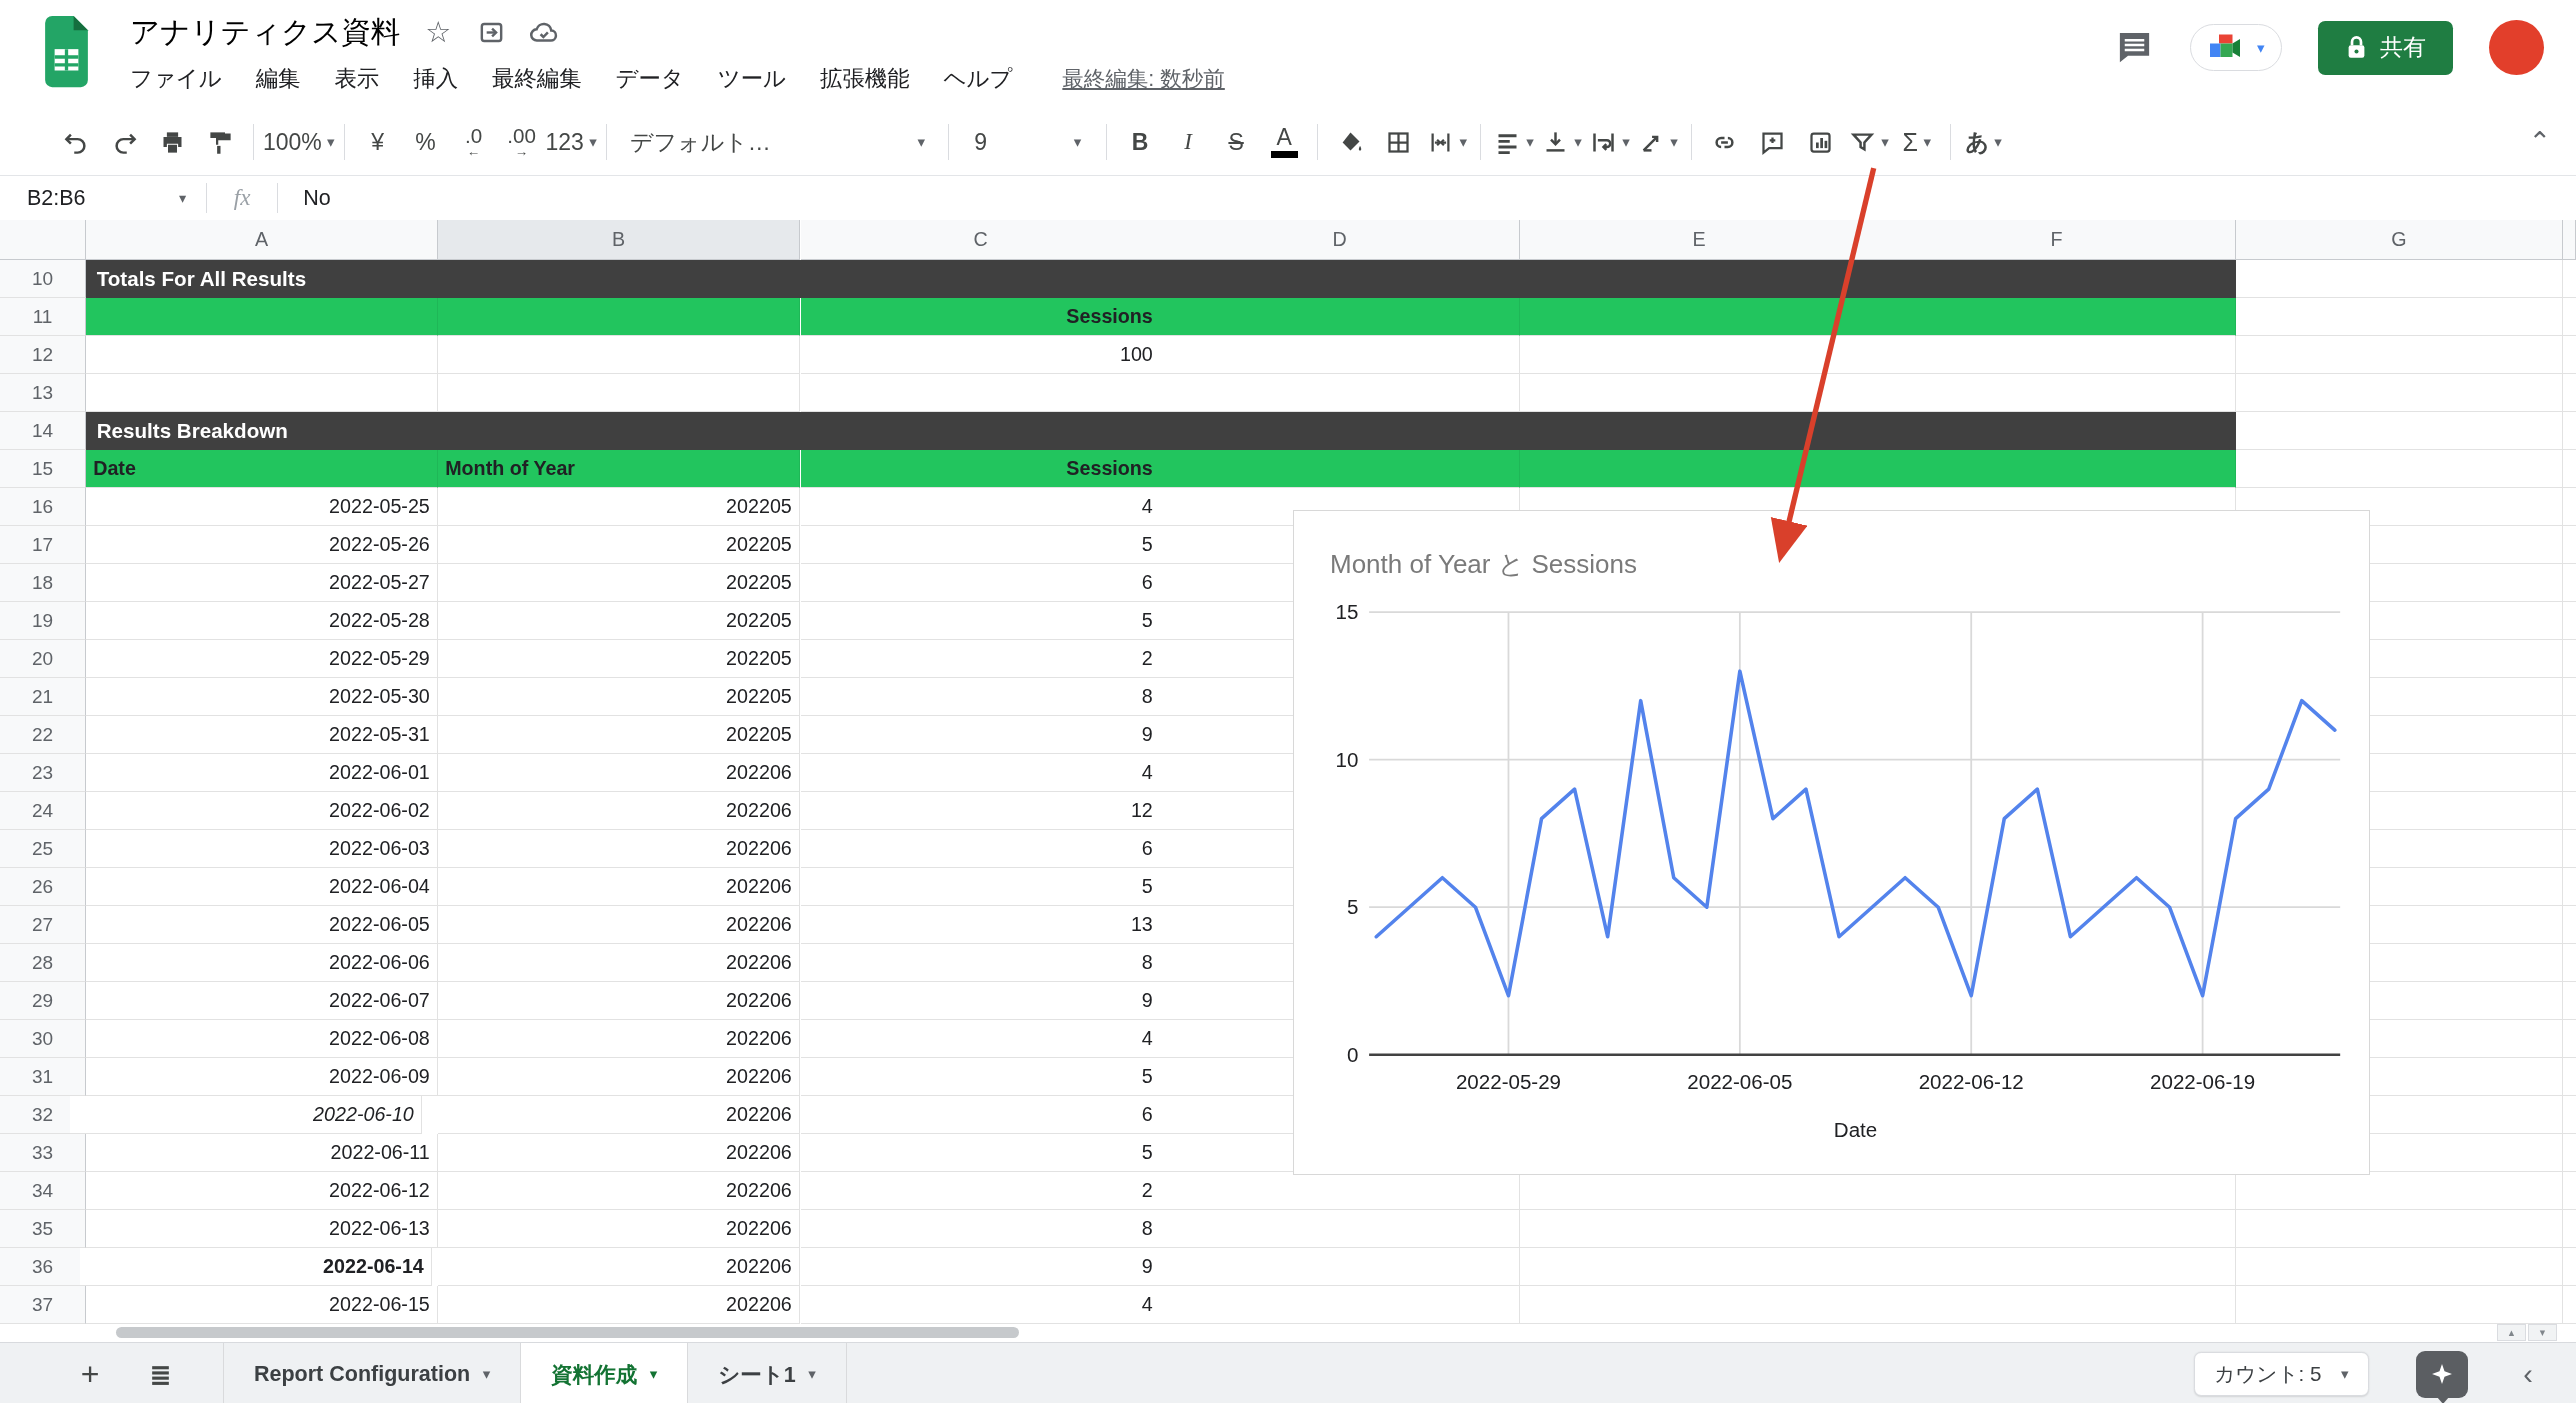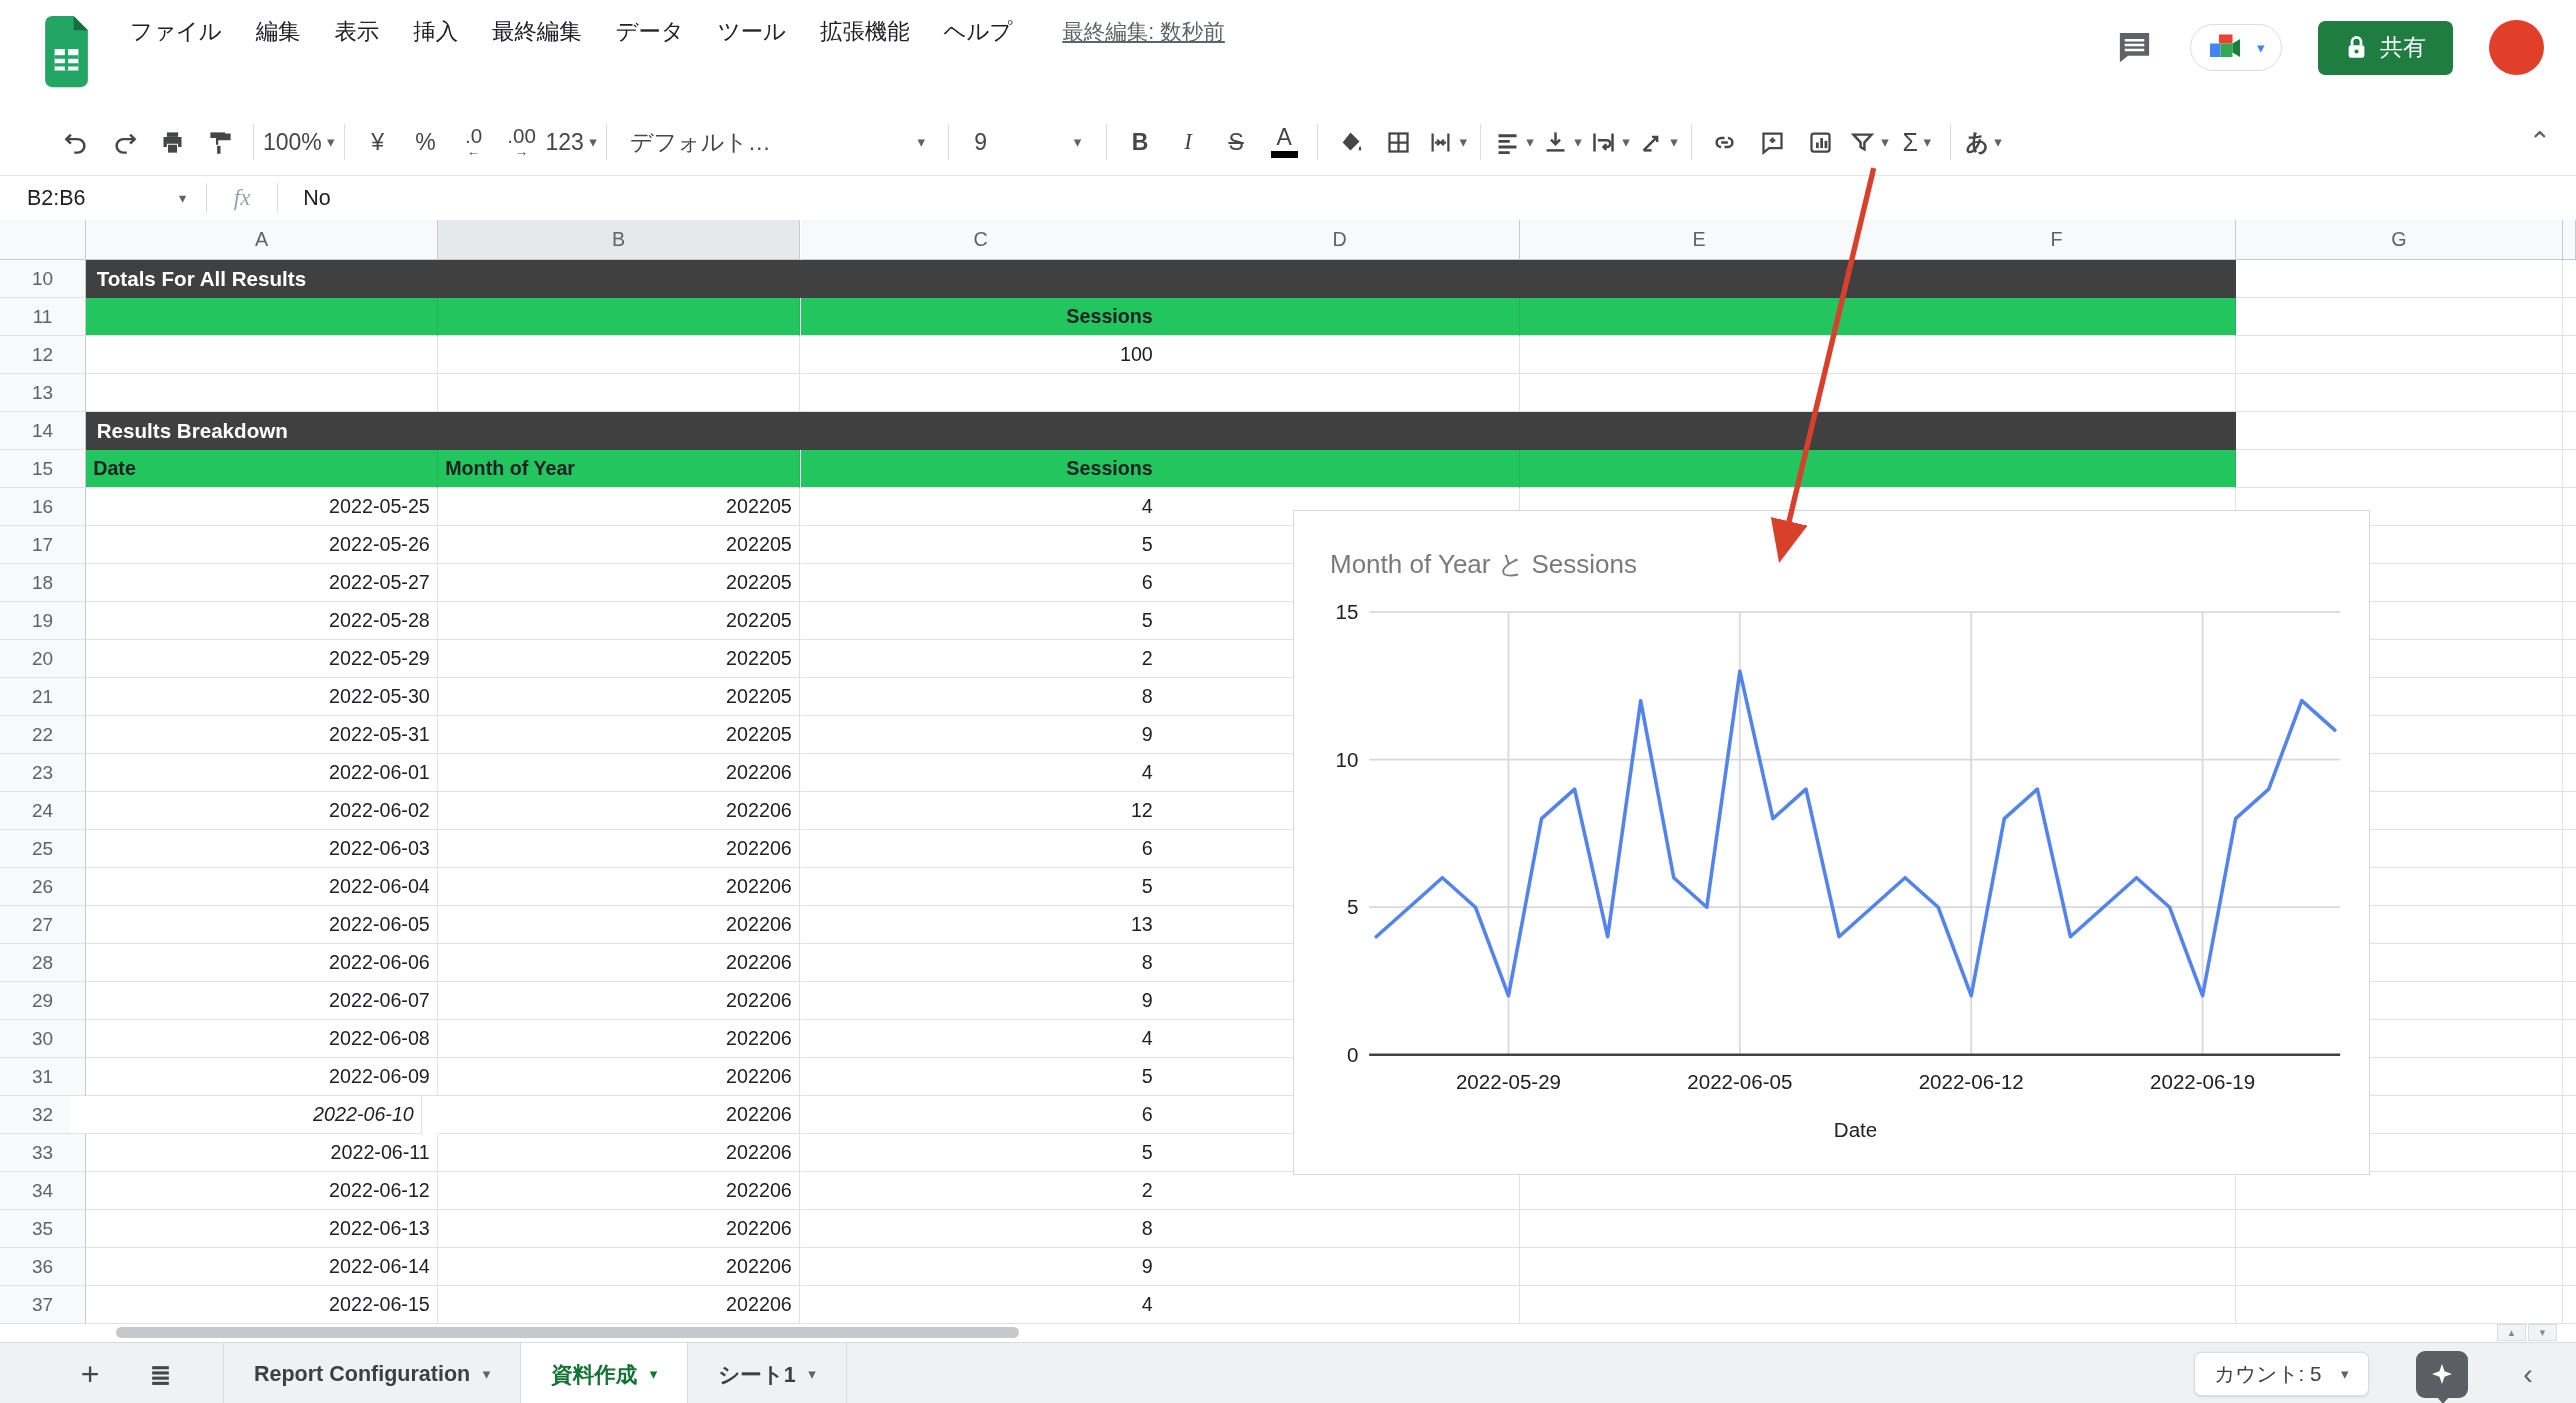--- a/index.html
+++ b/index.html
@@ -98,20 +98,37 @@
     <svg width="57" height="77" viewBox="0 0 24 32">
       <path d="M15 1H6a3 3 0 0 0-3 3v24a3 3 0 0 0 3 3h12a3 3 0 0 0 3-3V7z" fill="#23a566"></path>
       <path d="M15 1l6 6h-6z" fill="#156e3e"></path>
       <rect x="7" y="15" width="10" height="9" fill="#fff"></rect>
       <g stroke="#23a566" stroke-width="1.4">
         <path d="M7 18.3h10M7 21.6h10M12 15v9"></path>
       </g>
     </svg>
   </div>
   <div id="title-block">
+    <div id="title-row">
+      <span id="doc-title">アナリティクス資料</span>
+      <span class="title-ic star-glyph">☆</span>
+      <span class="title-ic">
+        <svg width="29" height="29" viewBox="0 0 24 24" fill="none" stroke="#5f6368" stroke-width="2">
+          <rect x="4" y="5" width="16" height="14" rx="2"></rect>
+            <path d="M8 12h7"></path>
+            <path d="M12.5 8.8L15.8 12l-3.3 3.2"></path>
+        </svg>
+      </span>
+      <span class="title-ic">
+        <svg width="30" height="30" viewBox="0 0 24 24" fill="none" stroke="#5f6368" stroke-width="2">
+          <path d="M6.5 18a4.5 4.5 0 0 1-.4-9A6 6 0 0 1 17.8 10 4 4 0 0 1 17.3 18z"></path>
+          <path d="M9.3 13l2.2 2.2 3.6-3.7"></path>
+        </svg>
+      </span>
+    </div>
     <nav id="menu-row">
       <span class="menu-item">ファイル</span>
       <span class="menu-item">編集</span>
       <span class="menu-item">表示</span>
       <span class="menu-item">挿入</span>
       <span class="menu-item">最終編集</span>
       <span class="menu-item">データ</span>
       <span class="menu-item">ツール</span>
       <span class="menu-item">拡張機能</span>
       <span class="menu-item">ヘルプ</span>
@@ -606,21 +623,21 @@
         <div class="cellx ralign" style="left: 438px; width: 362px;">202206</div>
         <div class="cellx ralign" style="left: 801px; width: 360px;">8</div>
         <div class="cellx" style="left: 1160px; width: 360px;"></div>
         <div class="cellx" style="left: 1520px; width: 359px;"></div>
         <div class="cellx" style="left: 1878px; width: 358px;"></div>
         <div class="cellx" style="left: 2236px; width: 327px;"></div>
         <div class="cellx" style="left: 2563px; width: 12.5px;"></div>
       </div>
       <div class="g-row" style="top: 1028px; height: 38px;">
         <div class="rowhead">36</div>
-        <div class="cellx ralign" style="left: 86px; width: 352px;">2022-06-14</div>
+        <div class="cellx ralign" style="left: 80px; width: 352px; font-weight: bold;">2022-06-14</div>
         <div class="cellx ralign" style="left: 438px; width: 362px;">202206</div>
         <div class="cellx ralign" style="left: 801px; width: 360px;">9</div>
         <div class="cellx" style="left: 1160px; width: 360px;"></div>
         <div class="cellx" style="left: 1520px; width: 359px;"></div>
         <div class="cellx" style="left: 1878px; width: 358px;"></div>
         <div class="cellx" style="left: 2236px; width: 327px;"></div>
         <div class="cellx" style="left: 2563px; width: 12.5px;"></div>
       </div>
       <div class="g-row" style="top: 1066px; height: 38px;">
         <div class="rowhead">37</div>

